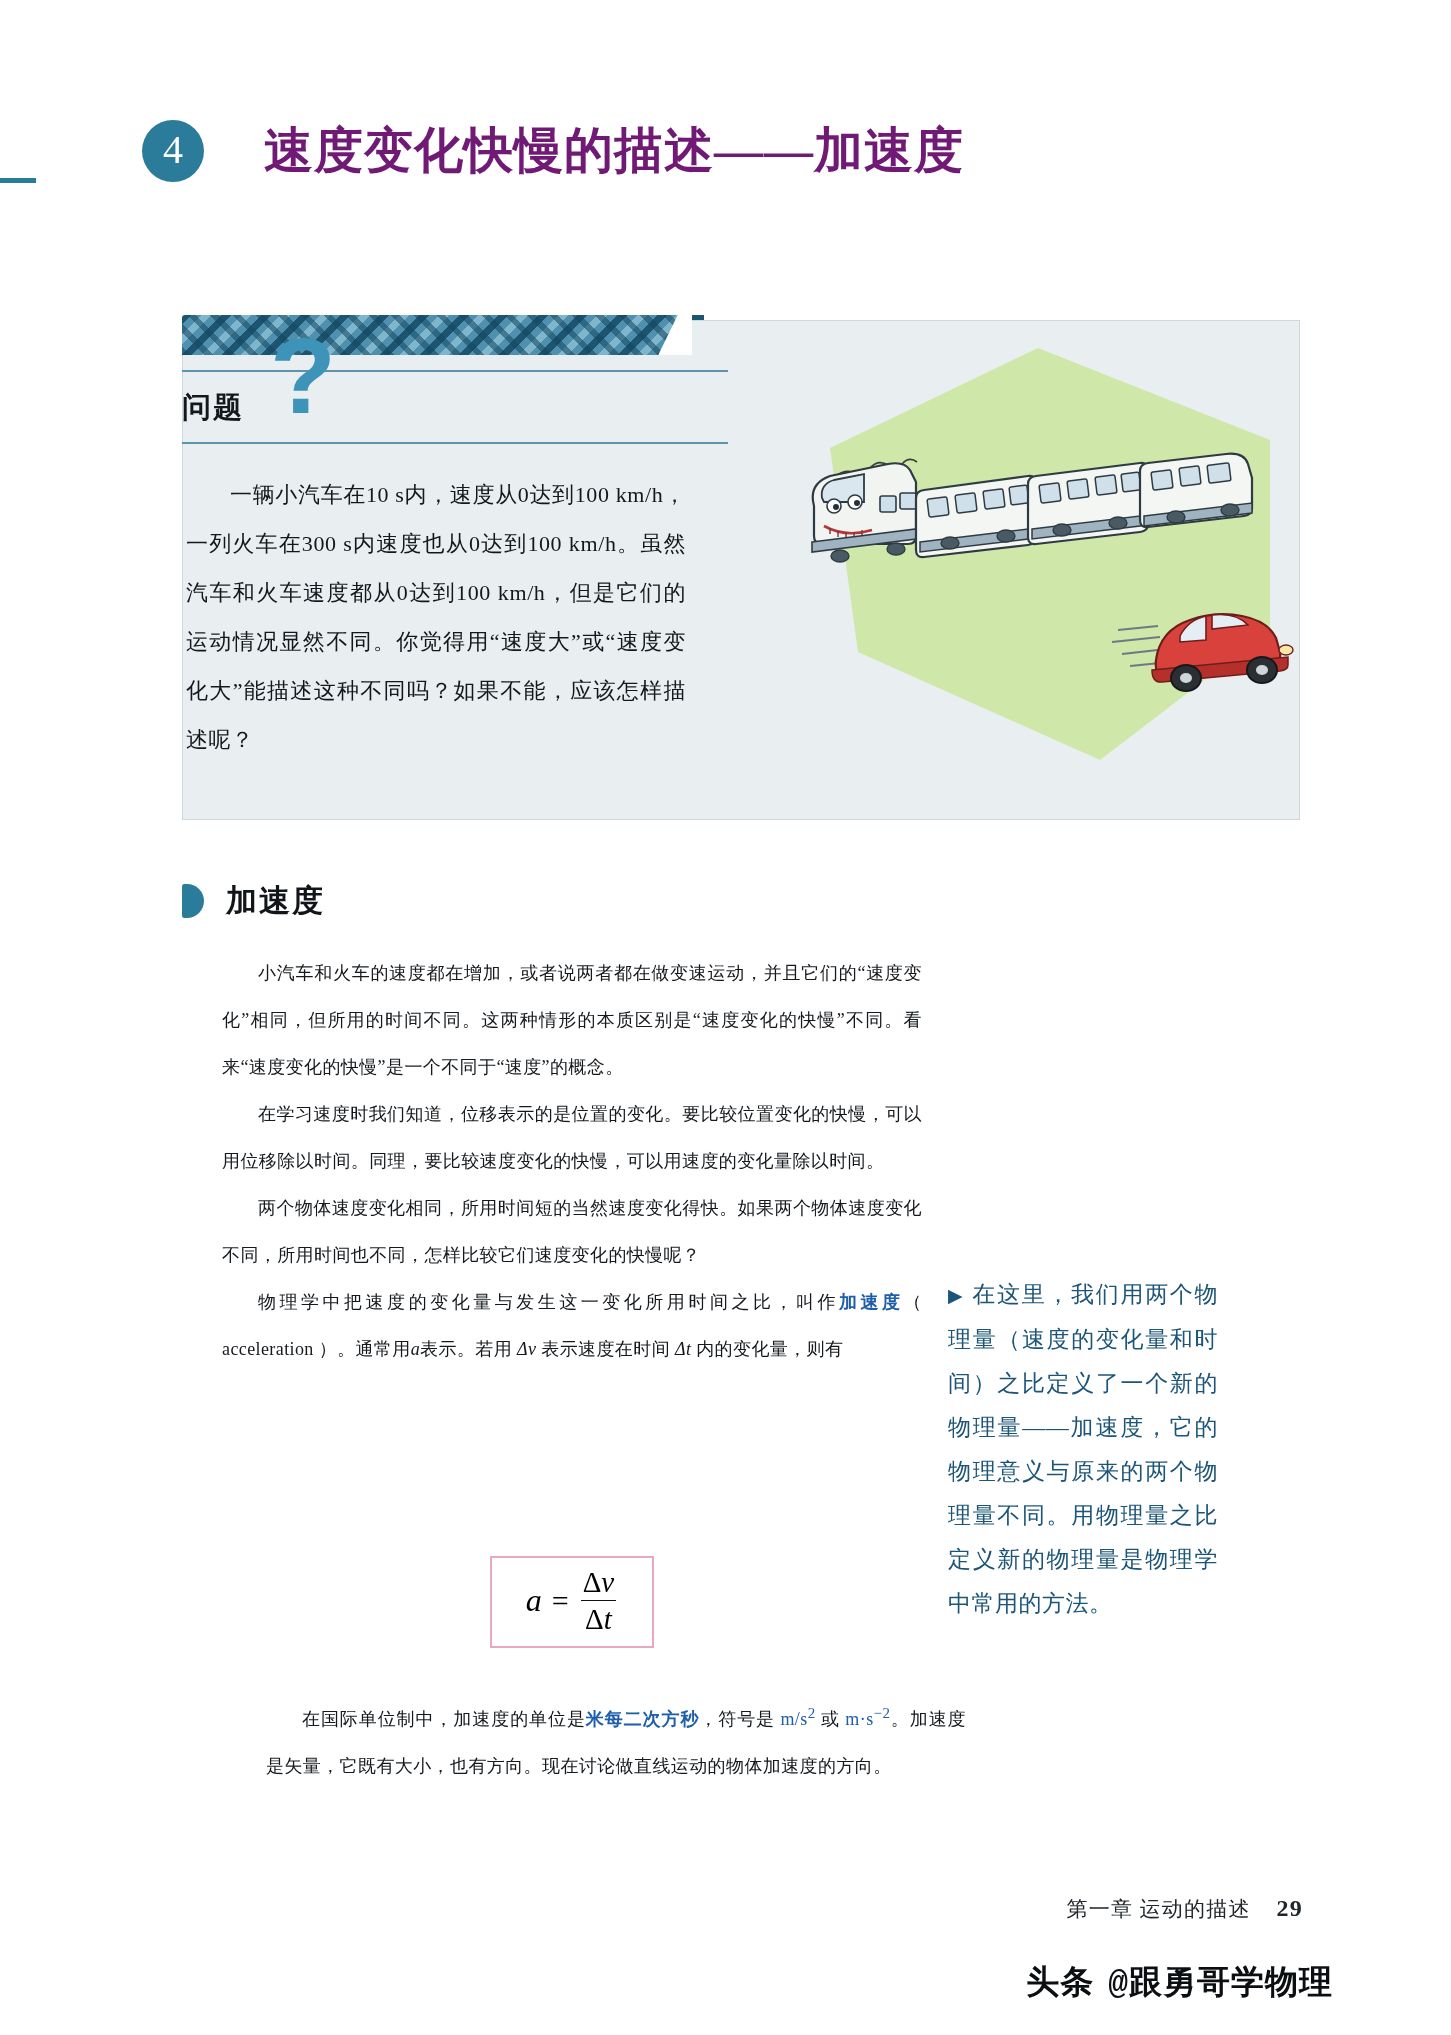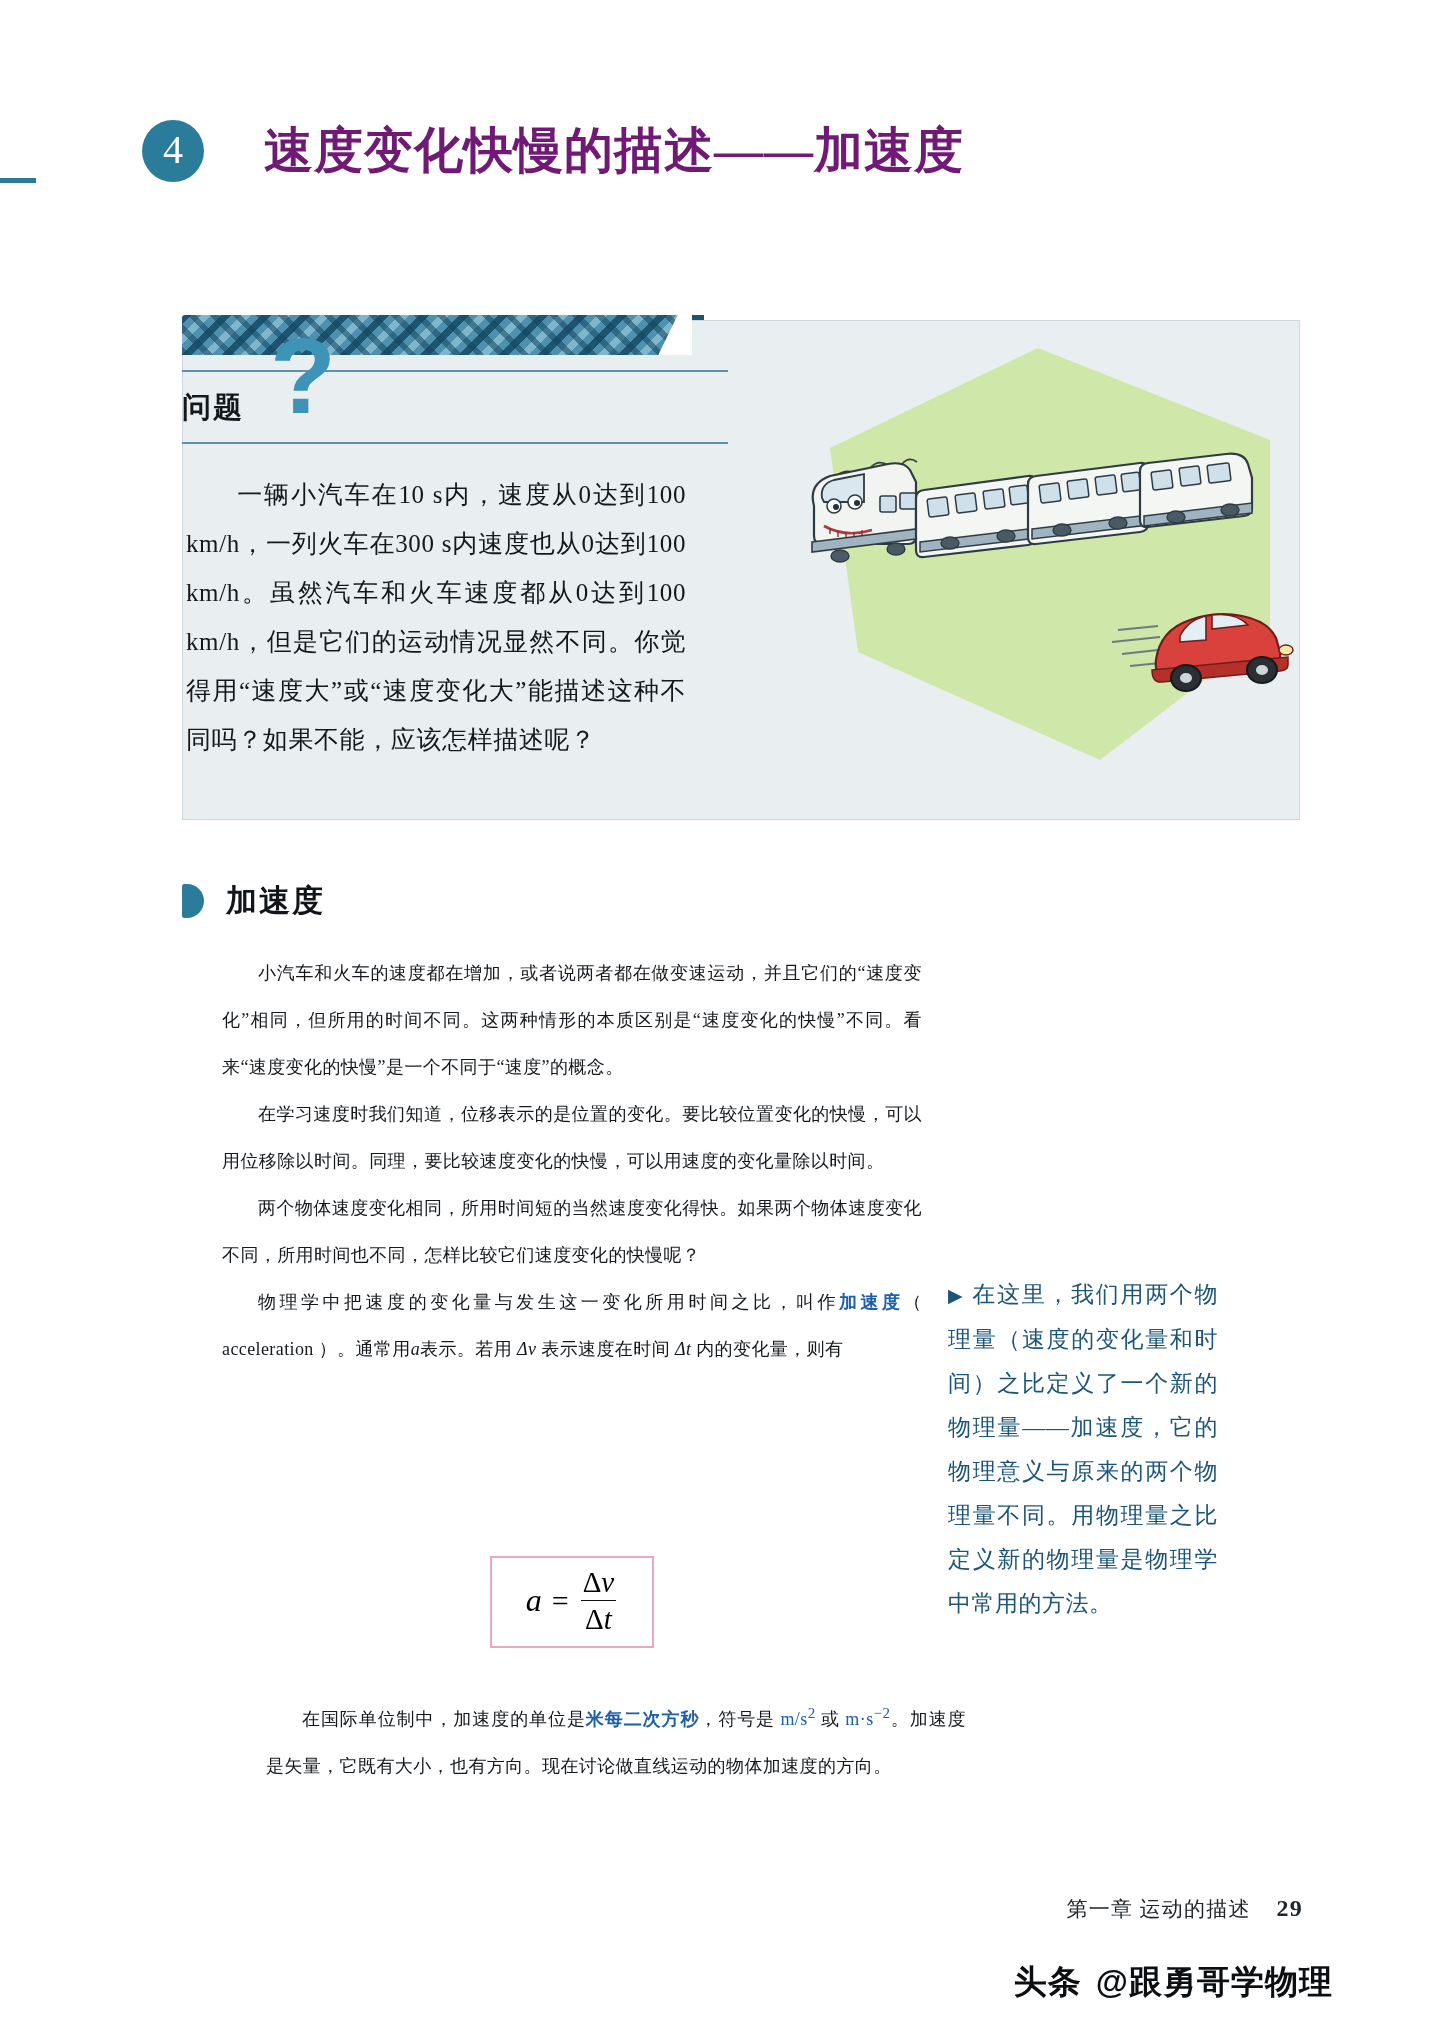--- a/index.html
+++ b/index.html
@@ -87,21 +87,21 @@
     position:absolute;left:88px;top:-48px;
     font-family:"Liberation Sans",sans-serif;
     font-size:108px;font-weight:700;color:#3d93b8;
     line-height:1;
   }
 
   .qtext{
     position:absolute;left:186px;top:470px;
     width:500px;
     font-family:"Liberation Serif",serif;
-    font-size:25px;line-height:49px;color:#14181c;
+    font-size:22px;line-height:49px;color:#14181c;
     text-align:justify;
     letter-spacing:.6px;
   }
   .qtext .indent{display:inline-block;width:2em;}
 
   
   .illus{
     position:absolute;left:800px;top:330px;width:500px;height:470px;
     overflow:hidden;
   }
@@ -171,21 +171,21 @@
     position:absolute;left:0;top:1895px;width:1451px;
     text-align:right;padding-right:148px;box-sizing:border-box;
     font-family:"Liberation Serif",serif;
     font-size:21px;color:#20262b;letter-spacing:1.2px;padding-left:20px;
   }
   .footer .pg{margin-left:26px;font-size:24px;font-weight:700;}
 
   .watermark{
     position:absolute;right:118px;top:1960px;
     display:flex;align-items:center;
-    font-family:Liberation Sans, sans-serif;
+    font-family:Liberation Mono, monospace;
     font-size:33px;font-weight:700;color:#0c0f12;letter-spacing:1px;
   }
   .watermark .wm1{margin-right:14px;}
 </style>
 </head>
 <body>
 
 <div class="page">
 
   <div class="bleed-tick"></div>

